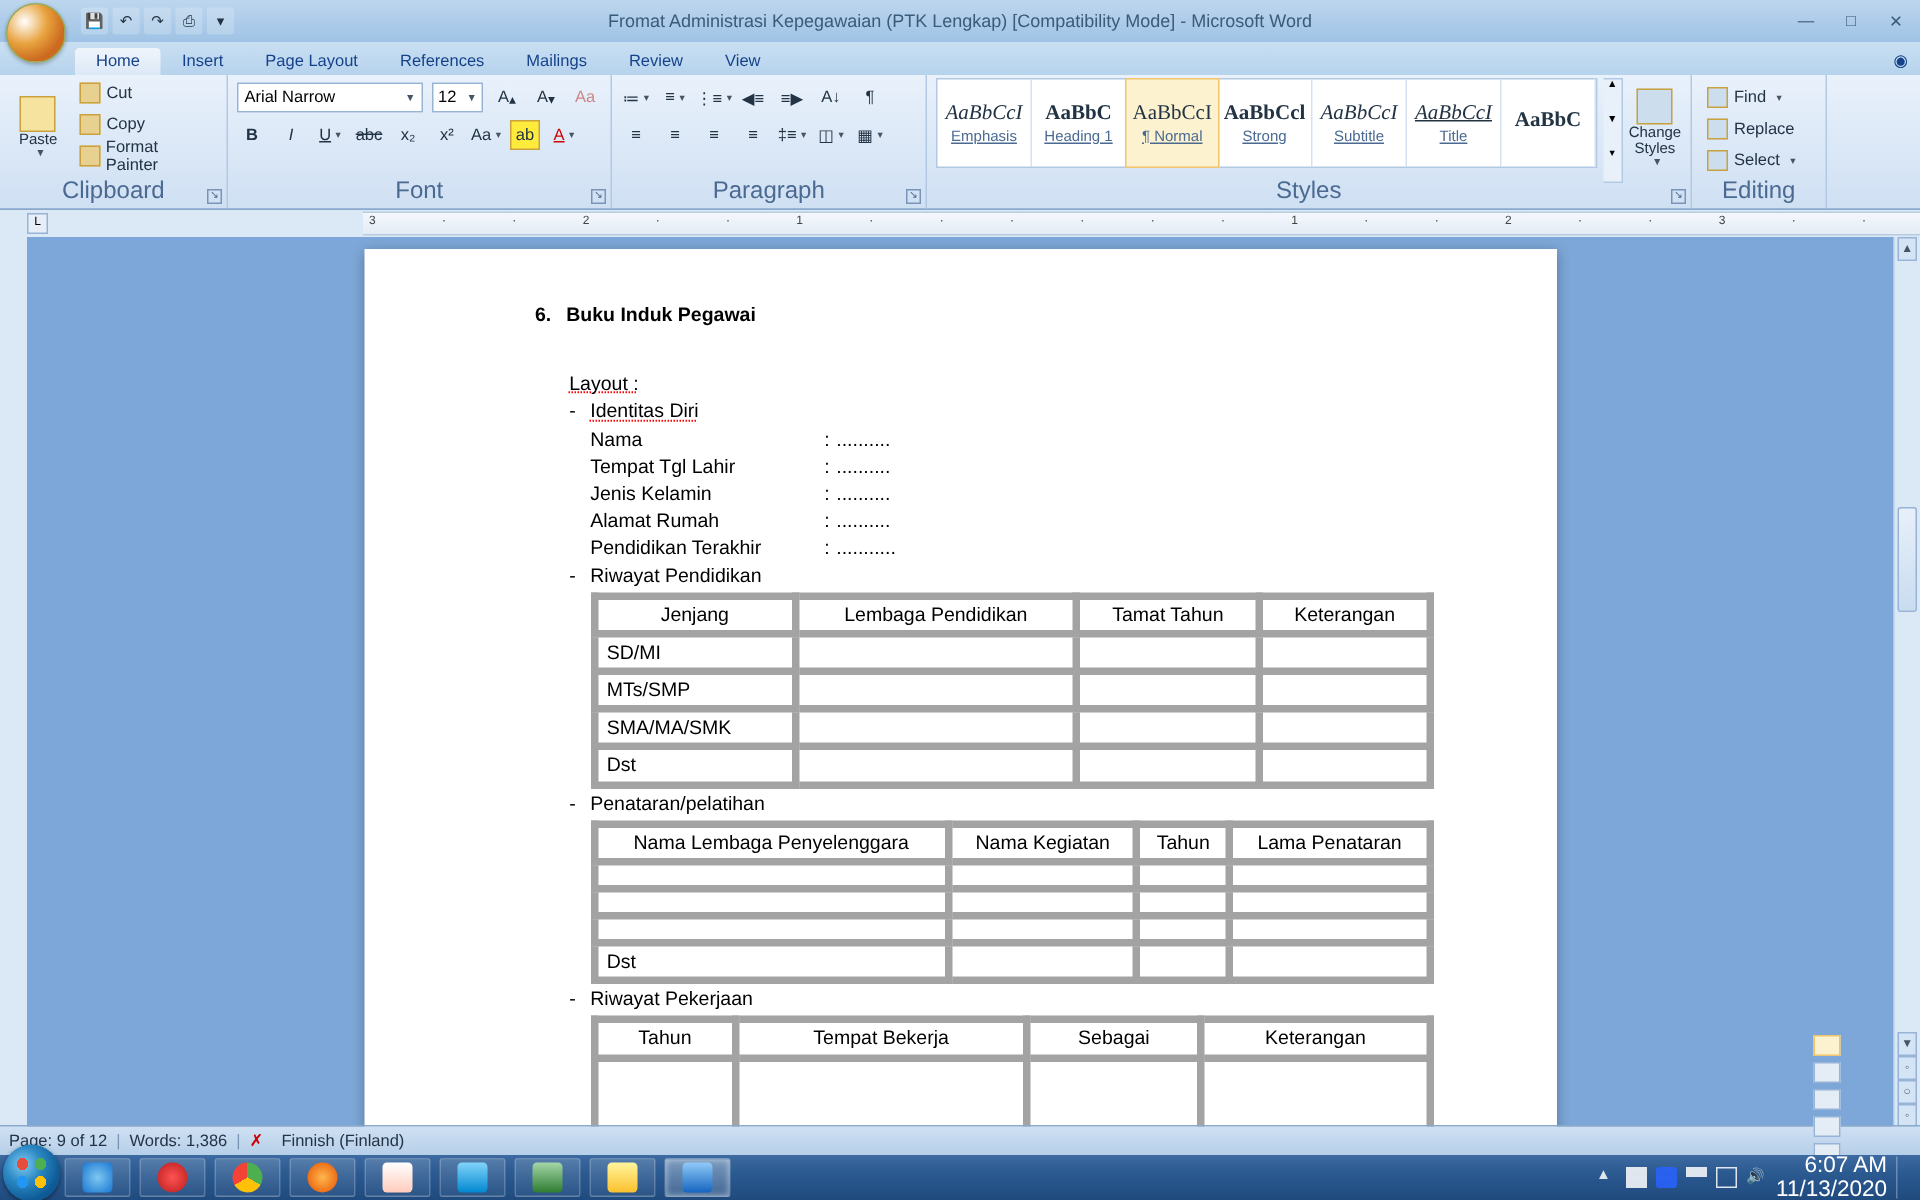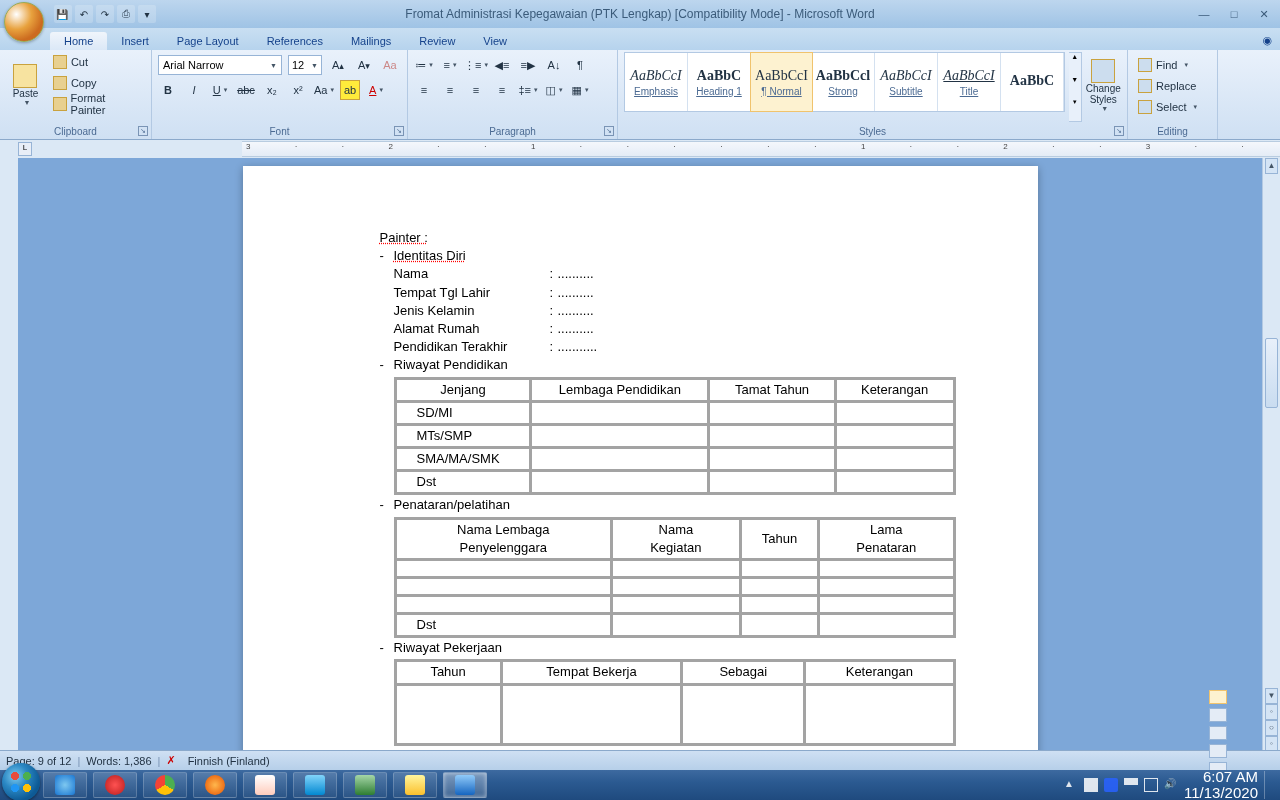--- a/index.html
+++ b/index.html
@@ -15,21 +15,21 @@
 .win-btn { width: 24px; height: 16px; display: flex; align-items: center; justify-content: center; color: #3b5b7a; font-size: 11px; }
 
 
 .tabrow { height: 22px; background: linear-gradient(#c9dff2,#b6d3ed); display: flex; align-items: flex-end; padding-left: 50px; }
 .tab { padding: 3px 14px; color: #15428b; cursor: pointer; font-size: 11px; }
 .tab.active { background: linear-gradient(#f0f5fb,#dbe8f7); border-radius: 3px 3px 0 0; color: #15428b; }
 
 
 .ribbon { height: 90px; background: linear-gradient(#e9f1fb,#cfe0f3); display: flex; border-bottom: 1px solid #8ba9cb; }
 .group { border-right: 1px solid #b3c9e3; padding: 2px 6px 0; display: flex; flex-direction: column; position: relative; }
-.group-label { position: absolute; bottom: 2px; left: 0; right: 0; text-align: center; color: #4b6a92; font-size: 10px; }
+.group-label { position: absolute; bottom: 2px; left: 0; right: 0; text-align: center; color: #4b6a92; font-size: 16px; }
 .group-dlg { position: absolute; bottom: 3px; right: 3px; width: 10px; height: 10px; border: 1px solid #7a94b5; font-size: 7px; text-align: center; line-height: 8px; color: #4b6a92; }
 .group-body { display: flex; gap: 4px; height: 70px; }
 
 .big-btn { display: flex; flex-direction: column; align-items: center; justify-content: center; width: 40px; height: 66px; font-size: 10px; color: #234; }
 .big-btn .ico { width: 24px; height: 24px; background: #f7e3a0; border: 1px solid #c9a23e; }
 
 .small-stack { display: flex; flex-direction: column; gap: 1px; }
 .small-item { display: flex; align-items: center; gap: 4px; height: 20px; padding: 0 4px; font-size: 11px; color: #234; }
 .small-item .ico { width: 14px; height: 14px; background: #e8d090; border: 1px solid #c9a23e; }
 
@@ -65,21 +65,21 @@
 .doc-content h6 { font-size: 13px; font-weight: bold; display: inline; }
 .section { margin-left: 97px; margin-top: 4px; }
 .dash-row { display: flex; }
 .dash { width: 14px; }
 .field-row { display: flex; margin-left: 14px; }
 .field-label { width: 156px; }
 .field-colon { width: 8px; }
 .field-val { }
 
 .doc-table { border-collapse: collapse; width: 562px; margin-left: 14px; margin-top: 2px; }
-.doc-table td, .doc-table th { border: 3px solid #a3a3a3; padding: 1px 20px; font-size: 13px; font-weight: normal; height: 18px; }
+.doc-table td, .doc-table th { border: 5px solid #a3a3a3; padding: 1px 6px; font-size: 13px; font-weight: normal; height: 18px; }
 .doc-table th { text-align: center; }
 .doc-table.training td { height: 18px; }
 .doc-table.work td { height: 24px; }
 .doc-table.work tbody td { height: 60px; }
 
 
 .statusbar { position: absolute; bottom: 30px; left: 0; right: 0; height: 20px; background: linear-gradient(#cfe0f3,#b6cfe9); display: flex; align-items: center; padding: 0 6px; font-size: 11px; color: #234; border-top: 1px solid #8ba9cb; }
 .statusbar .sep { margin: 0 6px; color: #7a94b5; }
 .statusbar .right { margin-left: auto; display: flex; align-items: center; gap: 4px; flex-direction: column; }
 .view-btn { width: 18px; height: 14px; background: #e4ecf6; border: 1px solid #97b4d6; }
@@ -313,23 +313,24 @@
     <div class="vscroll-arrow" style="top:0">▲</div>
     <div class="vscroll-thumb"></div>
     <div class="vscroll-arrow" style="bottom:48px">▼</div>
     <div class="vscroll-arrow" style="bottom:32px">◦</div>
     <div class="vscroll-arrow" style="bottom:16px">○</div>
     <div class="vscroll-arrow" style="bottom:0">◦</div>
   </div>
 
   <div class="page">
     <div class="doc-content">
+      <div style="margin-left:65px"><span class="num">6.</span><h6>Buku Induk Pegawai</h6></div>
 
       <div class="section" style="margin-top:28px">
-        <div style="text-decoration:underline dotted red">Painter :</div>
+        <div style="text-decoration:underline dotted red">Layout :</div>
         <div class="dash-row">
             <span class="dash">-</span>
             <span style="text-decoration:underline dotted red">Identitas Diri</span>
           </div>
         <div id="fields">
             <div class="field-row">
               <span class="field-label">Nama</span>
               <span class="field-colon">:</span>
               <span class="field-val">..........</span>
             </div>

